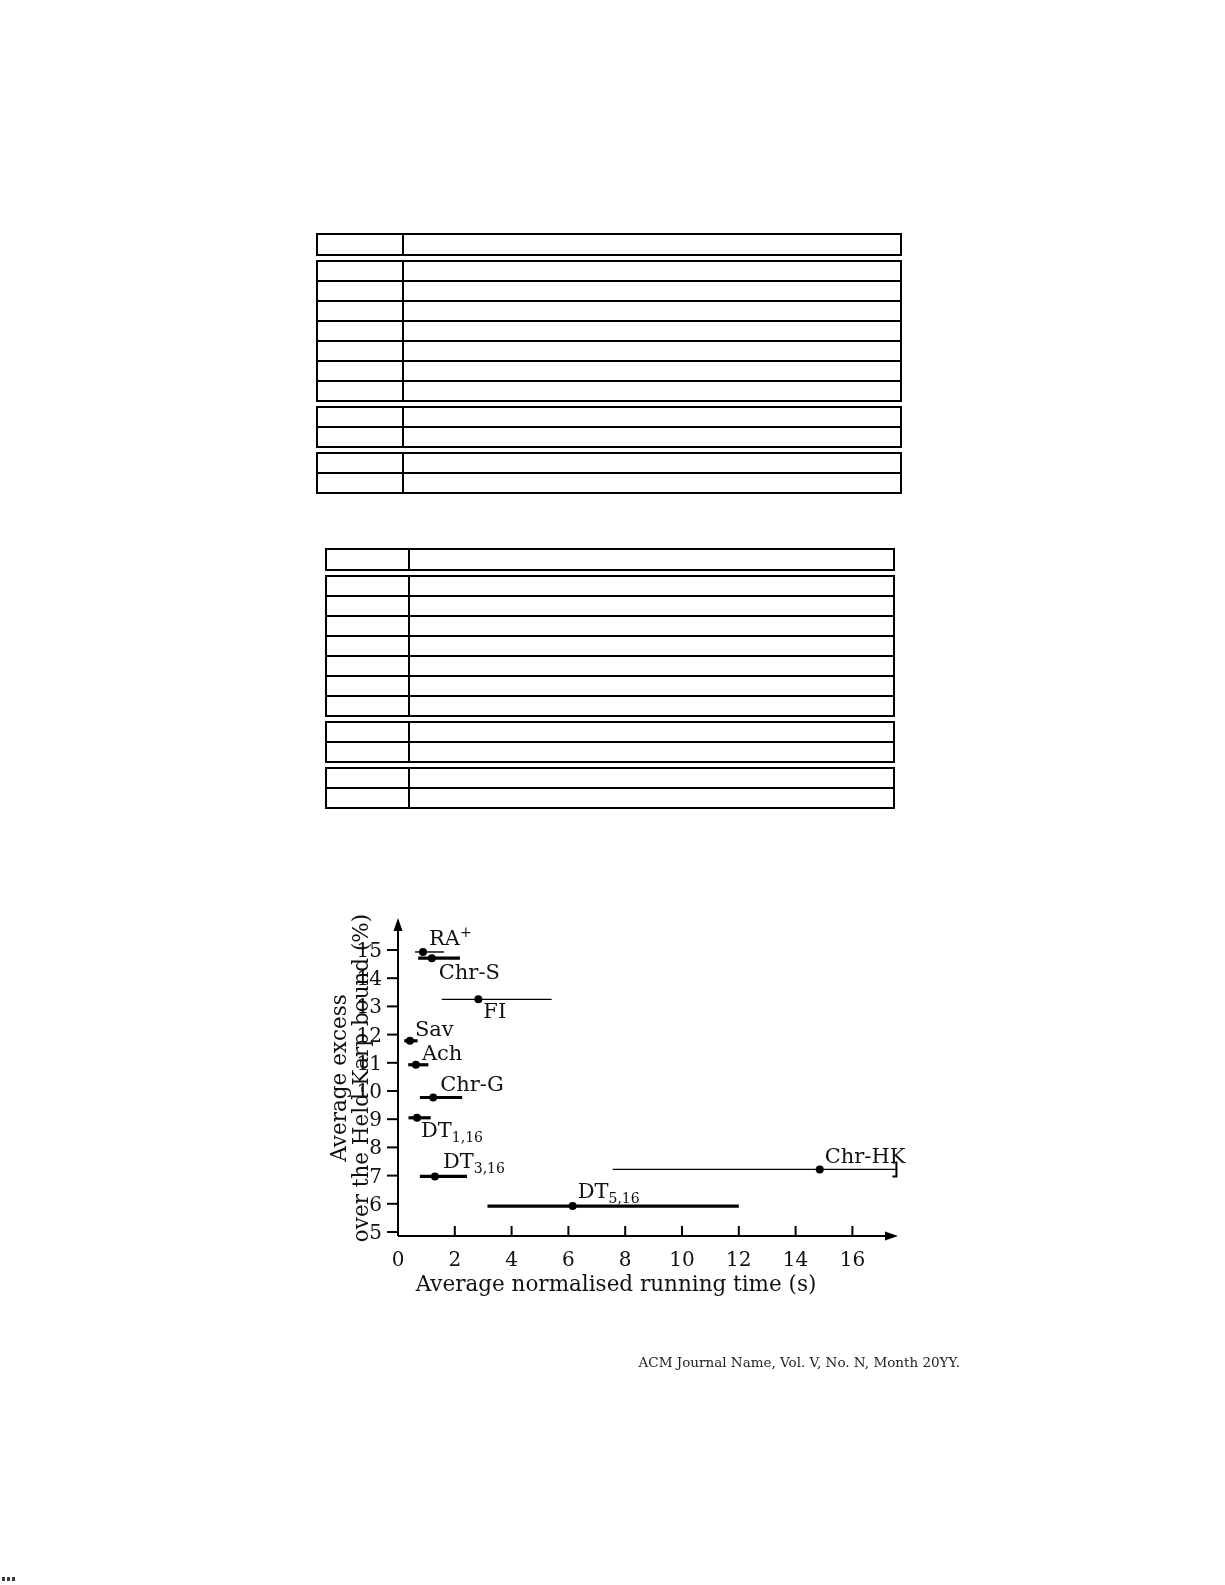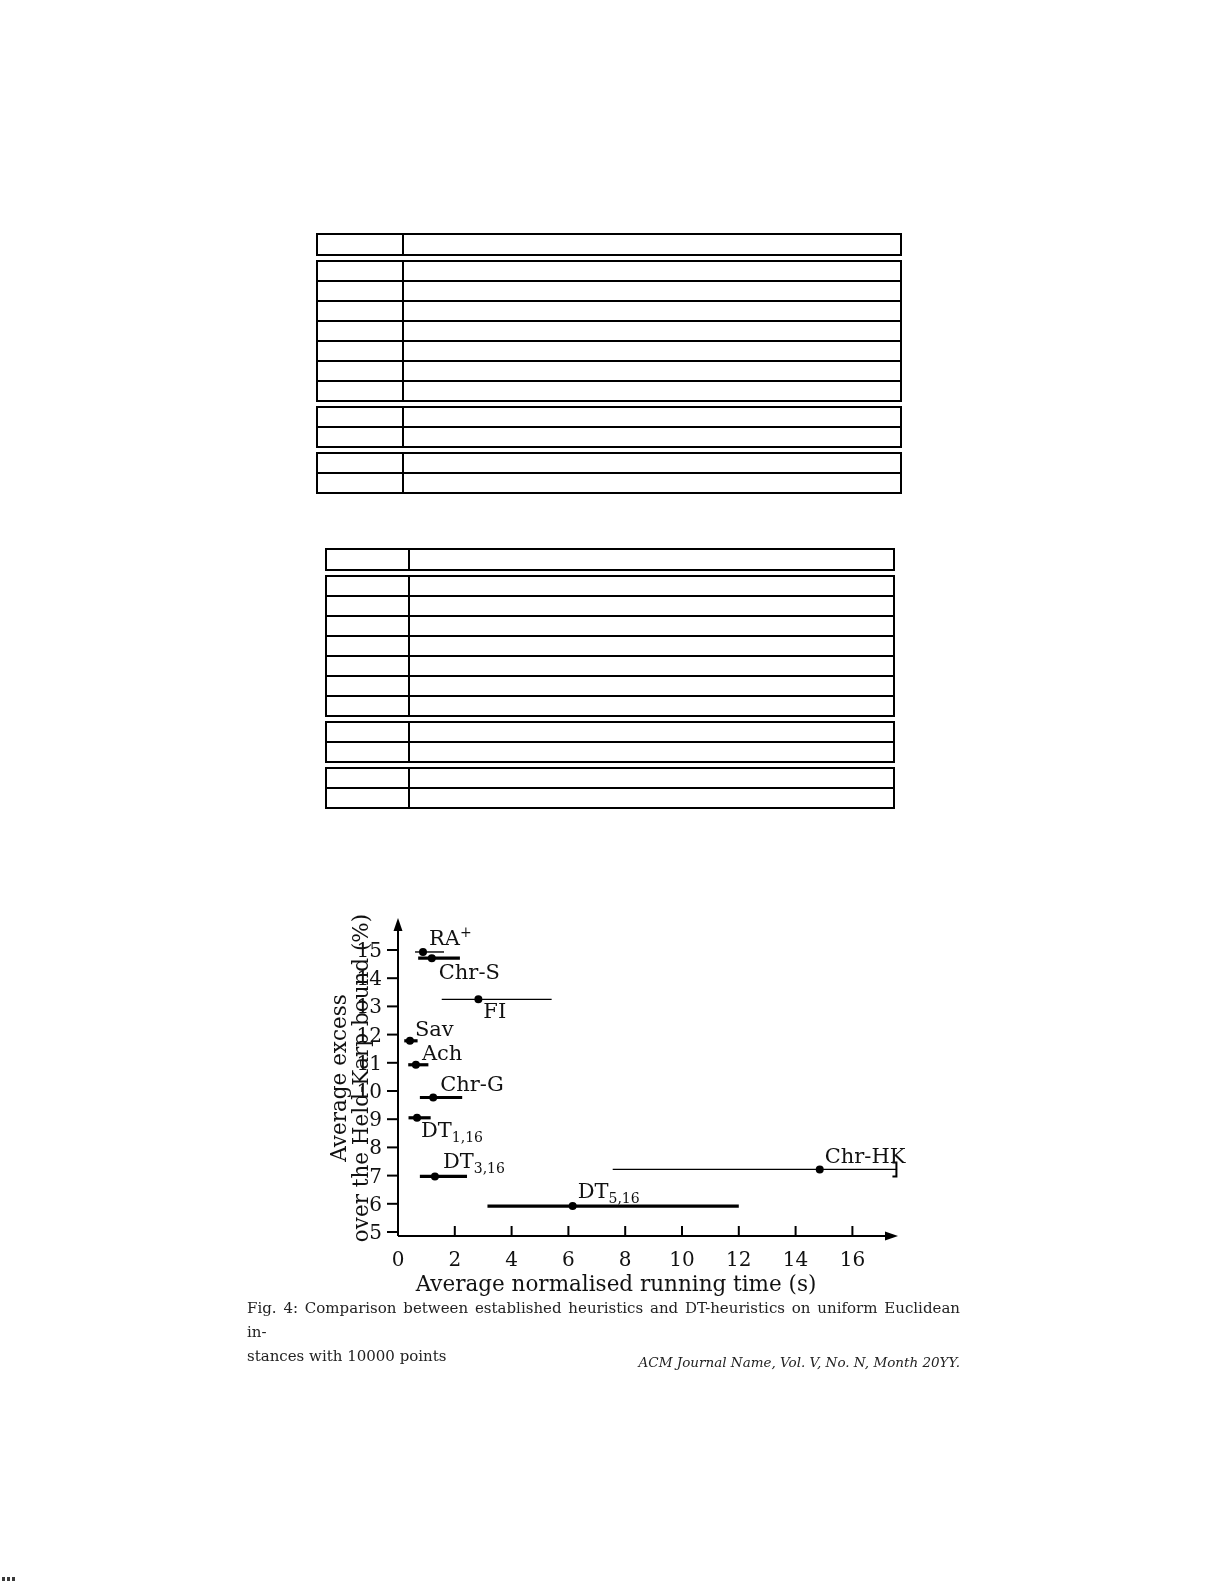--- a/index.html
+++ b/index.html
@@ -31,21 +31,21 @@
   .chart-svg text{font-family:"DejaVu Serif", serif;fill:#111;}
   
   .caption{
     position:absolute;left:247px;top:1296px;width:713px;
     font-size:15px;line-height:24px;color:#222;
   }
   .cap-line{white-space:nowrap;}
   .cap-justify{white-space:normal;text-align:justify;text-align-last:justify;}
   .footer{
     position:absolute;left:247px;top:1354px;width:713px;
-    font-size:13.5px;text-align:right;color:#222;font-style:italic;
+    font-size:13.5px;text-align:right;color:#222;
   }
   .corner-artifact{
     position:absolute;left:2px;top:1577px;width:14px;height:4px;
     background:repeating-linear-gradient(90deg,#3a3a3a 0 3px,transparent 3px 5px);
   }
 </style>
 </head>
 <body>
 
 <div class="page">
@@ -242,22 +242,18 @@
       <text x="442.92" y="1168.446" font-size="21">DT<tspan font-size="14" dy="5">3,16</tspan></text>
       <line x1="487.46" y1="1206.056" x2="738.8" y2="1206.056" stroke="#000" stroke-width="3.2"></line>
       <circle cx="572.66" cy="1206.056" r="4" fill="#000"></circle>
       <text x="577.66" y="1198.056" font-size="21">DT<tspan font-size="14" dy="5">5,16</tspan></text>
       <line x1="612.704" y1="1169.396" x2="896.4200000000001" y2="1169.396" stroke="#000" stroke-width="1.4"></line>
       <path d="M 892.4200000000001 1162.396 H 896.4200000000001 V 1176.396 H 892.4200000000001" fill="none" stroke="#000" stroke-width="2"></path>
       <circle cx="819.74" cy="1169.396" r="4" fill="#000"></circle>
       <text x="824.74" y="1163.396" font-size="21">Chr-HK</text>
     </svg>
 
-  <div class="caption">
-    <div class="cap-line cap-justify">Fig. 4: Comparison between established heuristics and DT-heuristics on uniform Euclidean in-</div>
-    <div class="cap-line">stances with 10000 points</div>
-  </div>
 
   <div class="footer">ACM Journal Name, Vol. V, No. N, Month 20YY.</div>
 
   <div class="corner-artifact"></div>
 
 </div>
 
 </body></html>

